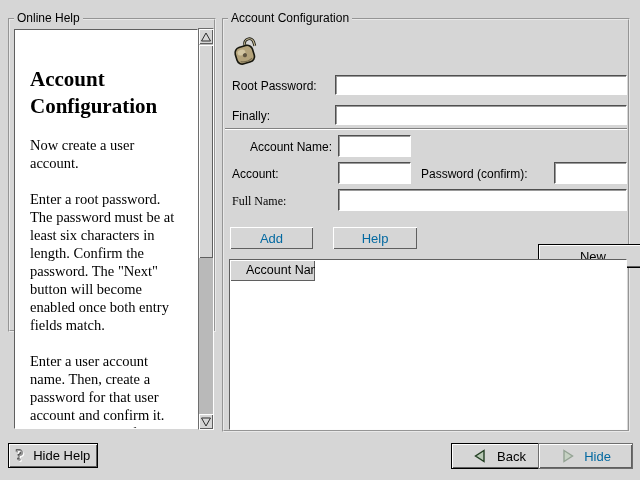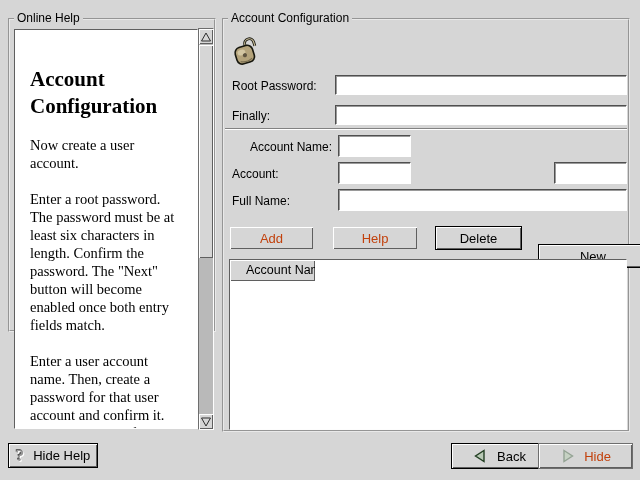--- a/index.html
+++ b/index.html
@@ -113,21 +113,21 @@
     display:flex; align-items:center; justify-content:center;
     font-family:"Liberation Sans", sans-serif;
     font-size:13px;
     color:#000;
     gap:9px;
     cursor:default;
   }
   .btn.plain {               
     border-color:#d6d6d6;
   }
-  .btn.dim { color:#c2410c; }
+  .btn.dim { color:#0369a1; }
   .btn.dimborder { border-color:#6e6e6e; }
 
   
   #accounts-table {
     position:absolute; left:5px; top:239px; width:398px; height:171px;
     background:#fff;
     border:1px solid;
     border-color:#5f5f5f #fdfdfd #fdfdfd #5f5f5f;
   }
   .th-row { display:flex; height:21px; }
@@ -213,28 +213,28 @@
   <input class="entry" style="left: 111px; top: 85px; width: 292px; height: 20px;" type="password" value="">
 
   <div class="separator" style="left:1px; top:108px; width:402px;"></div>
 
   <span class="flabel" style="left:26px; top:120px;">Account Name:</span>
   <input class="entry" style="left: 114px; top: 115px; width: 73px; height: 22px;" type="text" value="">
 
   <span class="flabel" style="left:8px; top:147px;">Account:</span>
   <input class="entry" style="left: 114px; top: 142px; width: 73px; height: 22px;" type="password" value="">
 
+  <span class="flabel" style="left:197px; top:147px;">Password (confirm):</span>
   <input class="entry" style="left: 330px; top: 142px; width: 73px; height: 22px;" type="password" value="">
 
-  <span class="flabel" style="left:8px; top:174px;">Full Name:</span>
+  <span class="flabel" style="left:8px; top:174px;font-family:Liberation Serif, serif;">Full Name:</span>
   <input class="entry" style="left: 114px; top: 169px; width: 289px; height: 22px;" type="text" value="">
 
   <button class="btn plain dim" style="left:5px;   top:206px; width:85px; height:24px;">Add</button>
   <button class="btn plain dim" style="left:108px; top:206px; width:86px; height:24px;">Help</button>
-  <button class="btn" style="left:211px; top:206px; width:87px; height:24px;">Delete</button>
   <button class="btn" style="left:314px; top:224px; width:110px; height:24px;">New</button>
 
   <div id="accounts-table">
     <div class="th-row">
       <div class="th" id="col-account">Account Name</div>
     </div>
     <div id="table-body"></div>
   </div>
 </div>
 

